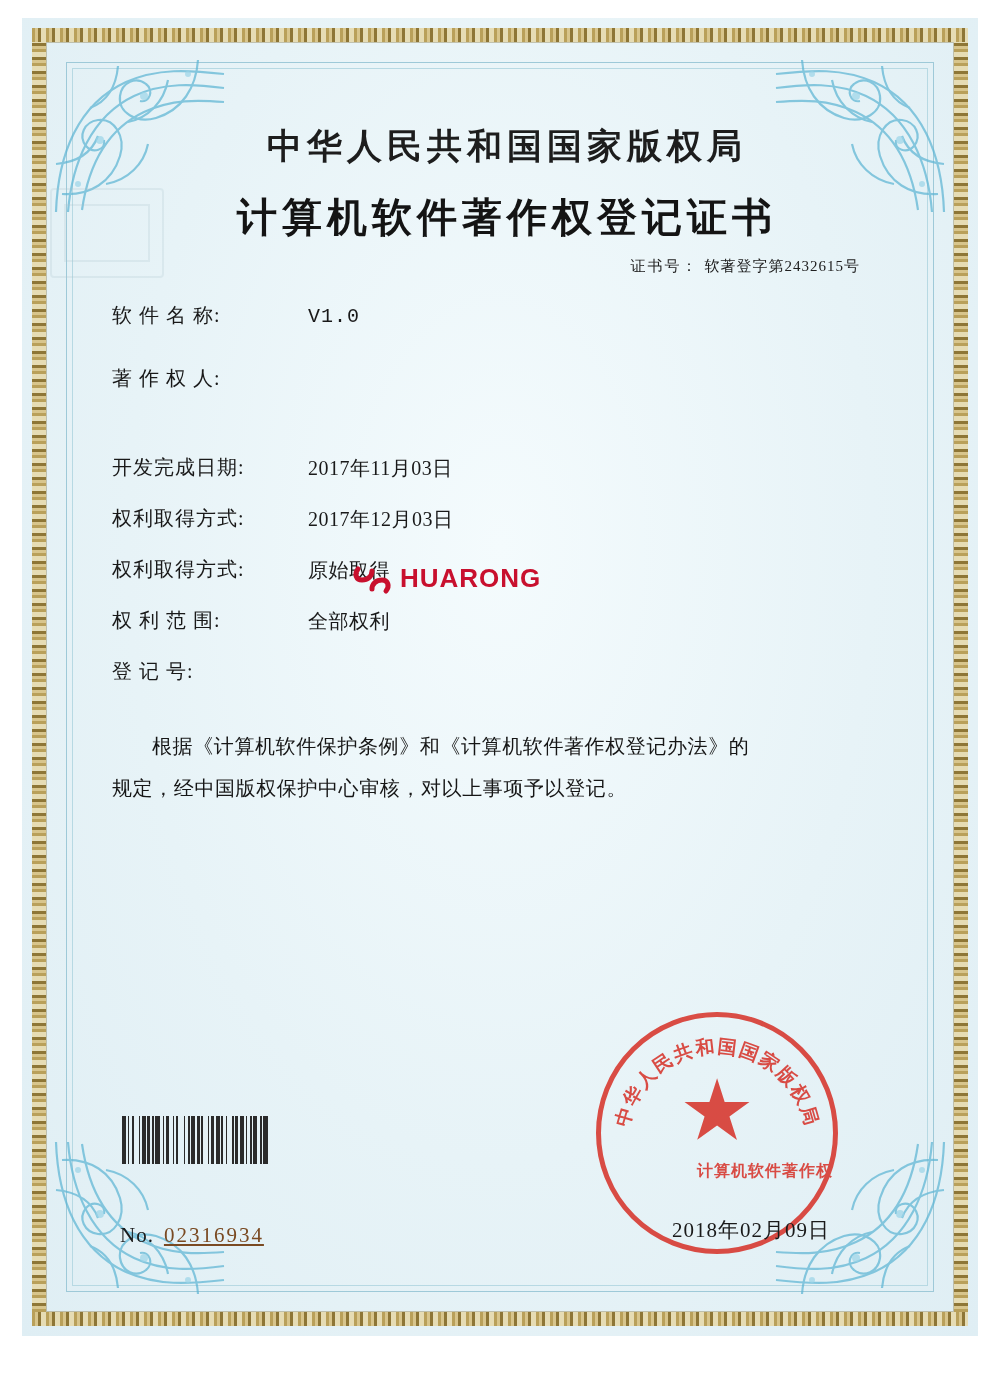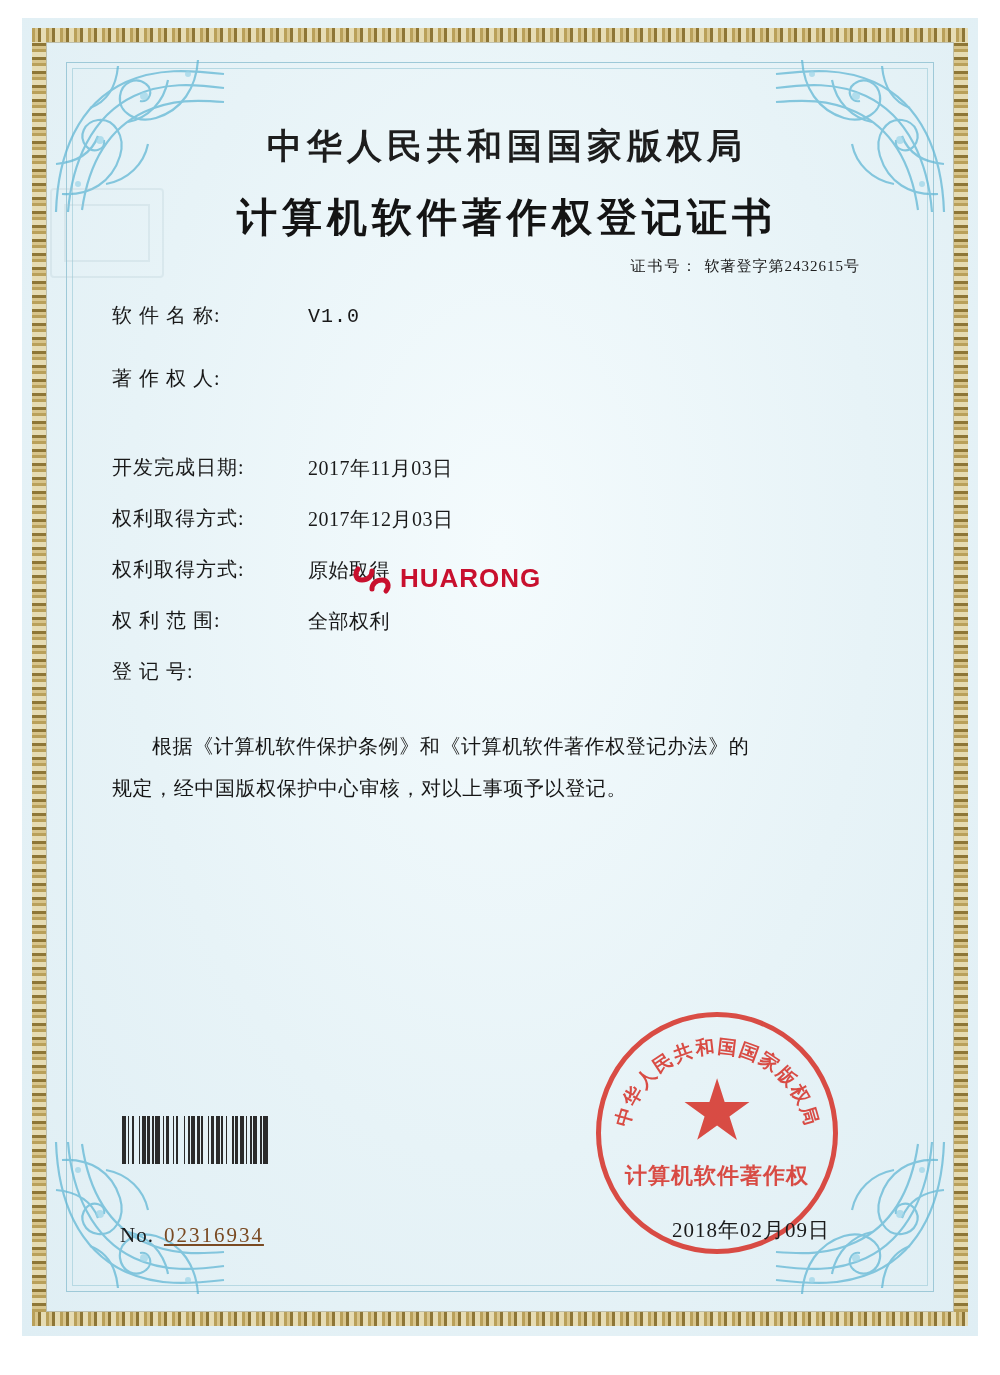--- a/index.html
+++ b/index.html
@@ -243,22 +243,22 @@
   .seal .seal-arc text {
     font-family: "Liberation Serif", serif;
     font-size: 19px;
     font-weight: bold;
     fill: #d7352c;
     letter-spacing: 2px;
   }
   .seal .seal-l1, .seal .seal-l2 {
     position: absolute;
     width: 100%;
-    text-align: center;
-    font-size: 22px;
+    text-align: right;
+    font-size: 16px;
     font-weight: bold;
     letter-spacing: 1px;
   }
   .seal .seal-l1 { top: 144px; }
   .seal .seal-l2 { top: 170px; }
 
   .seal-date {
     position: absolute;
     right: 148px;
     bottom: 92px;

